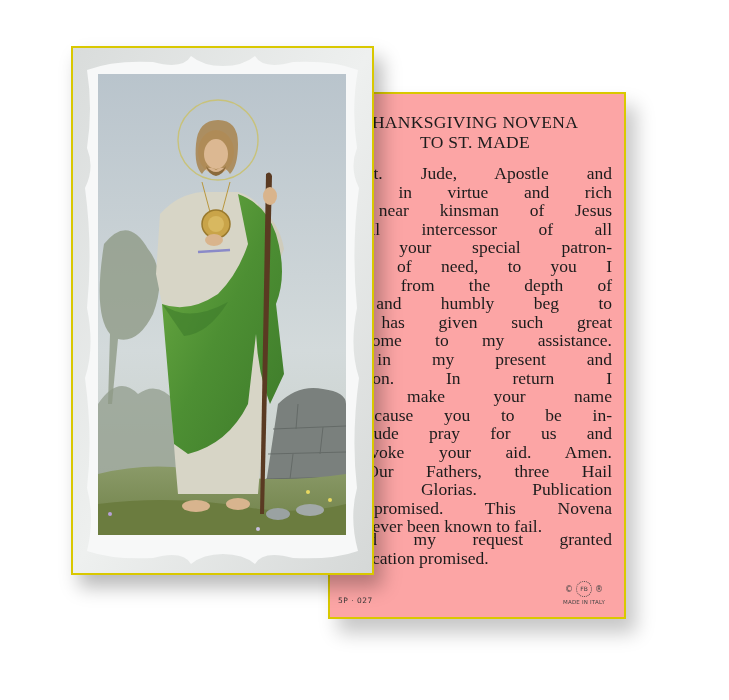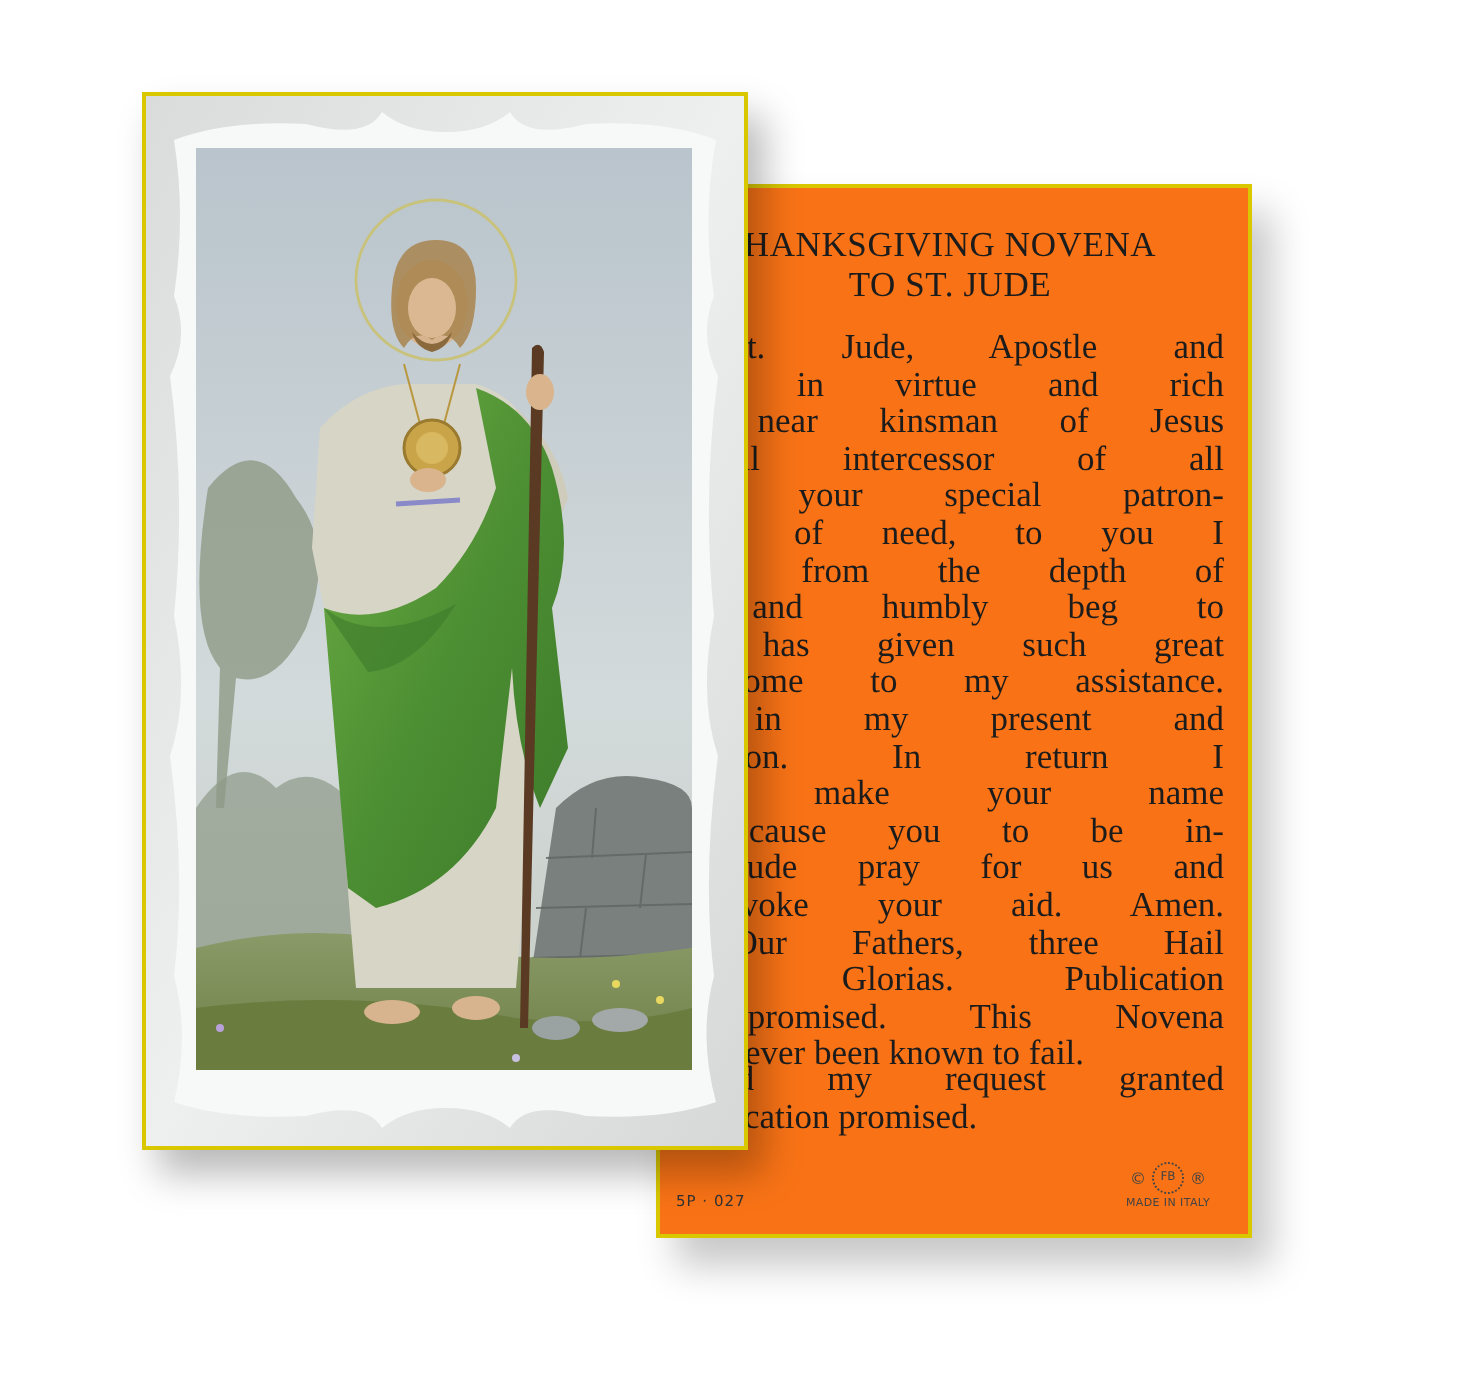--- a/index.html
+++ b/index.html
@@ -1,20 +1,20 @@
 <!DOCTYPE html>
 <html><head>
 <meta charset="utf-8">
 <style>
   html, body { margin:0; padding:0; }
   body { width:729px; height:700px; background:#ffffff; position:relative; overflow:hidden; font-family:"DejaVu Serif", serif; }
 
   .back-card {
     position:absolute; left:328px; top:92px; width:294px; height:523px;
-    background:#f97316; border:2px solid #d9c800;
+    background:#fca5a5; border:2px solid #d9c800;
     box-shadow: 10px 14px 18px rgba(0,0,0,0.22);
   }
   .back-inner { position:absolute; left:0; top:0; right:0; bottom:0; overflow:hidden; }
   .novena-title {
     position:absolute; left:0; top:18px; width:290px; text-align:center;
     font-family:"Liberation Serif", serif; font-size:17.5px; line-height:20px; color:#1c1c1c; letter-spacing:0.3px;
   }
   .novena-body {
     position:absolute; left:-90px; top:70px; width:372px;
     font-family:"Liberation Serif", serif; font-size:17.5px; line-height:18.6px; color:#1c1c1c;
@@ -50,21 +50,21 @@
     position:absolute; left:25px; top:26px; width:248px; height:461px; overflow:hidden;
   }
 </style>
 </head>
 <body>
 
 <div class="back-card">
   <div class="back-inner">
     <div class="novena-title">
       <div>HANKSGIVING NOVENA</div>
-      <div>TO ST. JUDE</div>
+      <div>TO ST. MADE</div>
     </div>
 
     <div class="novena-body">
       <span class="ln">O Holy St. Jude, Apostle and</span>
       <span class="ln">Martyr, great in virtue and rich</span>
       <span class="ln">in miracles, near kinsman of Jesus</span>
       <span class="ln">Christ, faithful intercessor of all</span>
       <span class="ln">who invoke your special patron-</span>
       <span class="ln">age in time of need, to you I</span>
       <span class="ln">have recourse from the depth of</span>

